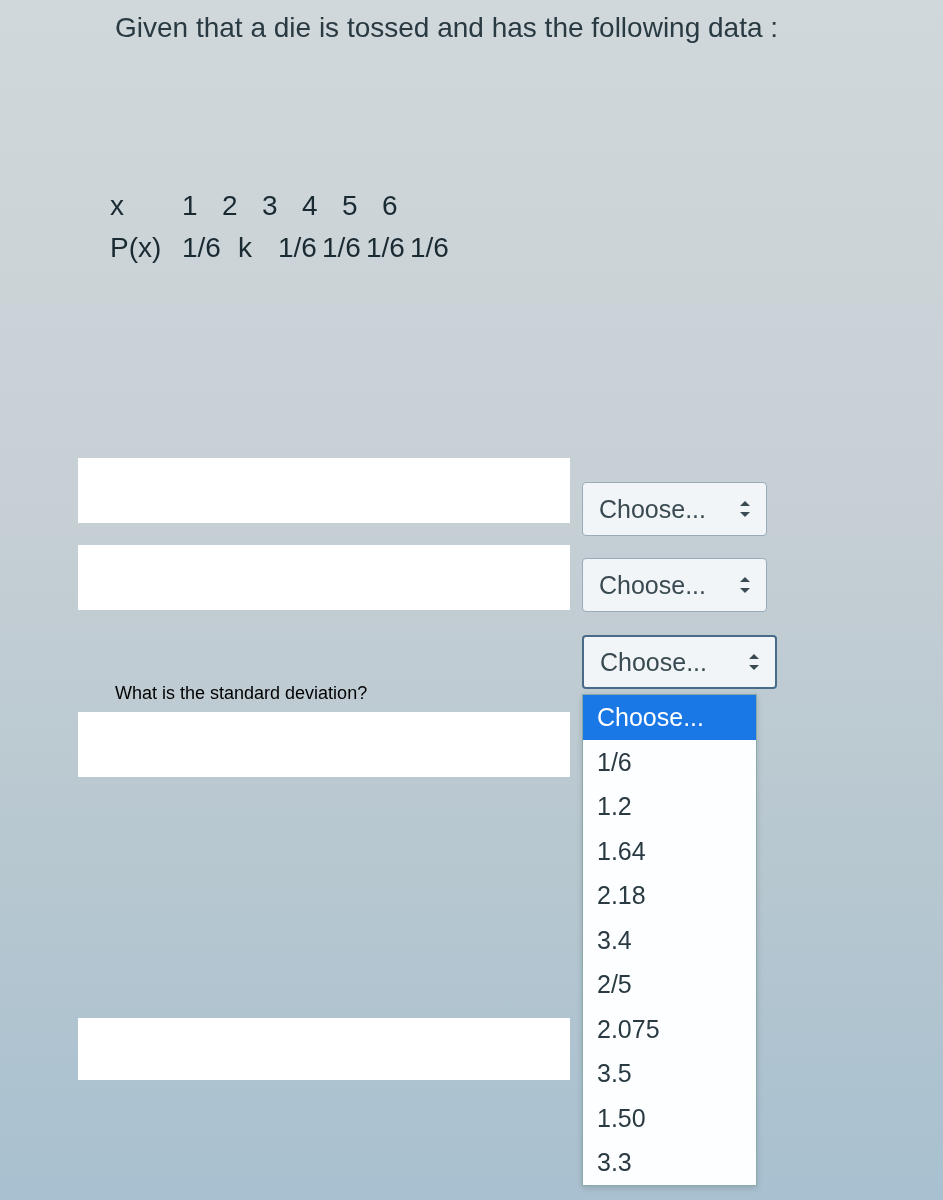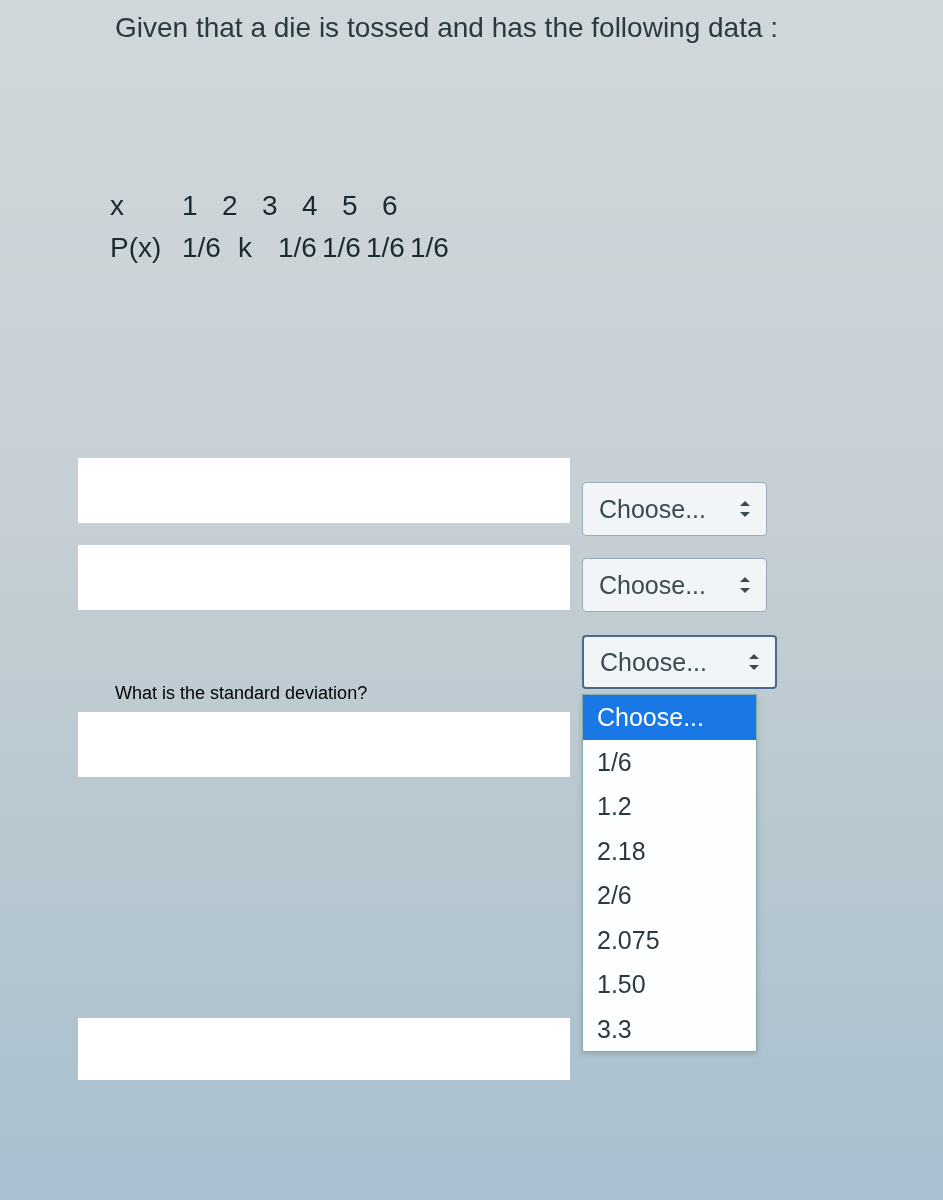--- a/index.html
+++ b/index.html
@@ -172,20 +172,23 @@
 
   <div class="select-box sel3 active">
     <span>Choose...</span>
     <span class="caret"></span>
   </div>
 
   <div class="dropdown" id="dd">
       <div class="opt selected">Choose...</div>
       <div class="opt">1/6</div>
       <div class="opt">1.2</div>
+      <div class="opt">1.64</div>
       <div class="opt">2.18</div>
-      <div class="opt">2/6</div>
+      <div class="opt">3.4</div>
+      <div class="opt">2/5</div>
       <div class="opt">2.075</div>
+      <div class="opt">3.5</div>
       <div class="opt">1.50</div>
       <div class="opt">3.3</div>
     </div>
 
 </div>
 
 </body></html>

